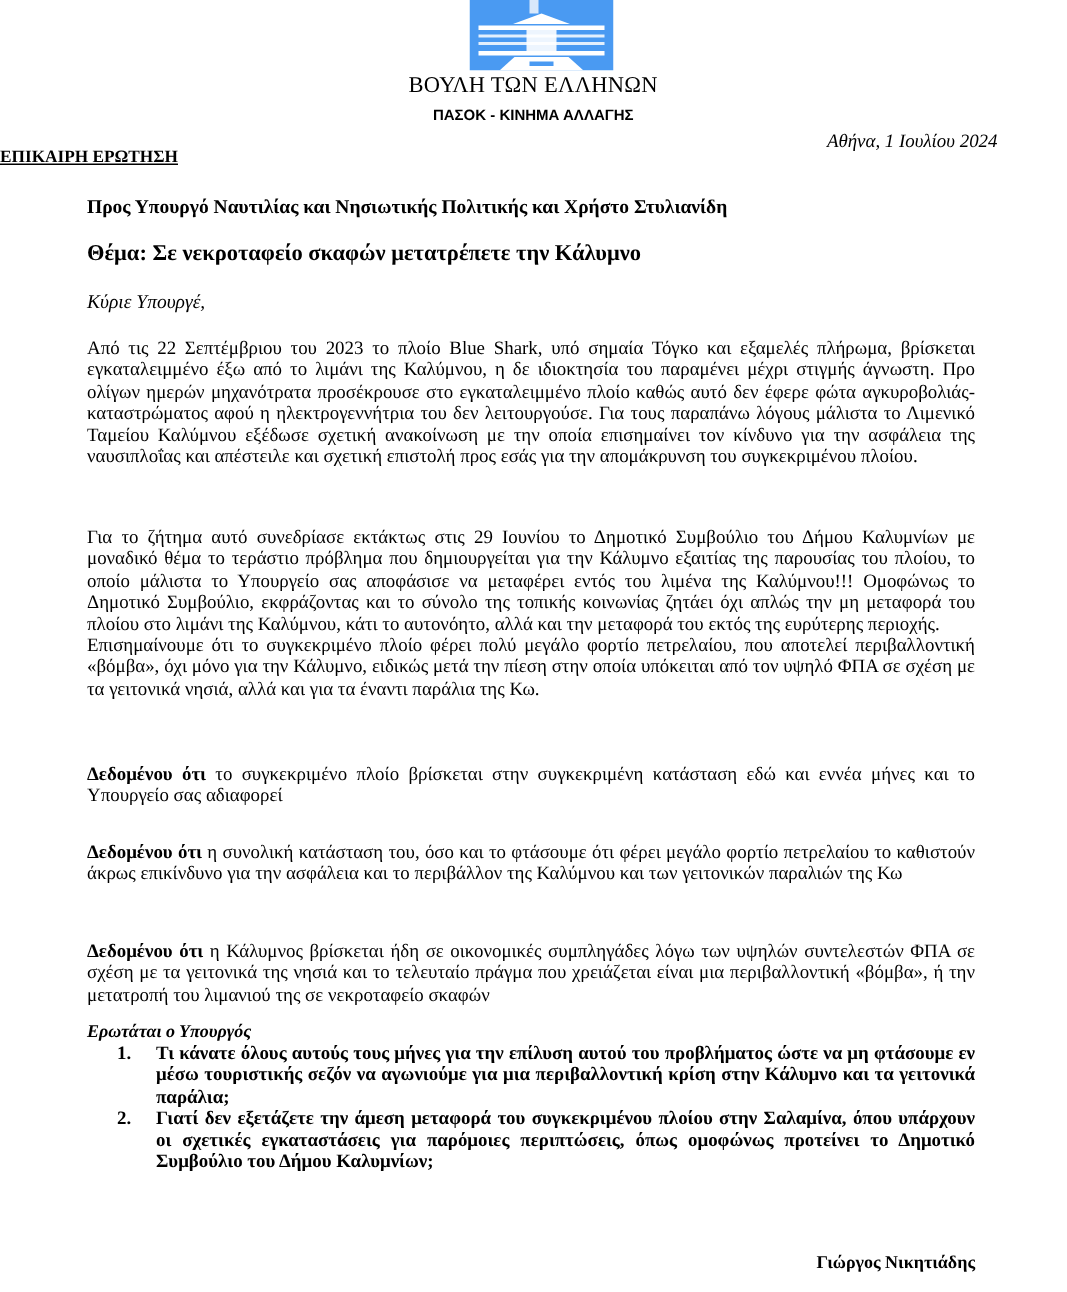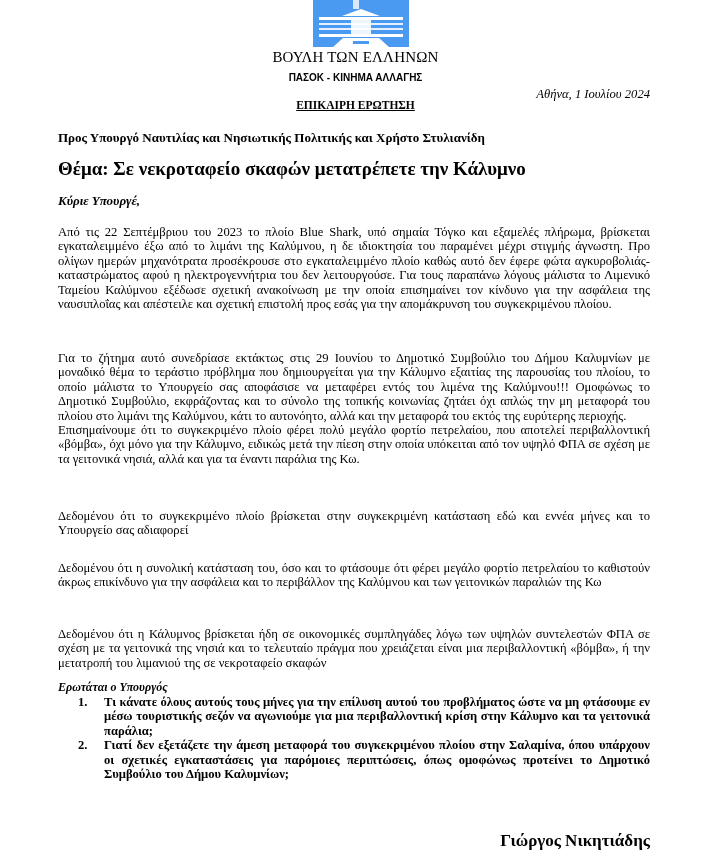--- a/index.html
+++ b/index.html
@@ -4,37 +4,37 @@
   <style>
     html, body { margin: 0; padding: 0; background: #ffffff; }
     body {
       width: 711px; height: 861px; overflow: hidden; position: relative;
       font-family: "Liberation Serif", "DejaVu Serif", serif;
       color: #000; font-size: 12.6px; line-height: 14.4px;
     }
     .logo { position: absolute; left: 313px; top: 0; width: 96px; height: 47px; }
     .parliament { position: absolute; left: 0; width: 711px; top: 50px; text-align: center; font-size: 15px; letter-spacing: 0.2px; }
     .party { position: absolute; left: 0; width: 711px; top: 71px; text-align: center; font-family: "Liberation Sans", "DejaVu Sans", sans-serif; font-weight: bold; font-size: 10px; }
-    .date { position: absolute; right: 61px; top: 87px; font-style: italic; font-size: 12.6px; margin-left: 15px; }
-    .doc-type { position: absolute; left: 0; width: 711px; top: 98px; text-align: center; font-weight: bold; text-decoration: underline; font-size: 11.5px; }
+    .date { position: absolute; right: 46px; top: 87px; font-style: italic; font-size: 12.6px; margin-left: 15px; }
+    .doc-type { position: absolute; left: 0; width: 711px; top: 98px; font-weight: bold; text-decoration: underline; font-size: 11.5px; }
     .recipient { position: absolute; left: 58px; top: 131px; font-weight: bold; font-size: 13px; text-align: right; }
-    .subject { position: absolute; left: 58px; top: 162px; font-weight: bold; font-size: 19px; text-align: center; }
-    .salutation { position: absolute; left: 58px; top: 194px; font-weight: bold; font-style: italic; font-size: 13px; }
+    .subject { position: absolute; left: 58px; top: 162px; font-weight: bold; font-size: 15px; text-align: center; }
+    .salutation { position: absolute; left: 58px; top: 194px; font-weight: normal; font-style: italic; font-size: 13px; }
     .para { position: absolute; left: 58px; width: 592px; text-align: justify; }
     .p1 { top: 225px; }
     .p2 { top: 351px; }
     .p3 { top: 509px; }
     .p4 { top: 561px; }
     .p5 { top: 627px; }
-    .para b { font-weight: normal; margin-top: 20px; }
+    .para b { font-weight: bold; margin-top: 20px; }
     .ask { position: absolute; left: 58px; top: 680px; font-weight: bold; font-style: italic; font-size: 12px; }
     ol.questions { position: absolute; left: 58px; top: 695px; width: 592px; margin: 0; padding: 0 0 0 46px; box-sizing: border-box; font-weight: bold; list-style: none; }
     ol.questions li { text-align: justify; position: relative; margin-bottom: 0; }
     ol.questions li .num { position: absolute; left: -26px; }
-    .signature { position: absolute; right: 61px; top: 834px; font-weight: bold; font-size: 17px; padding-left: 24px; }
+    .signature { position: absolute; right: 61px; top: 834px; font-weight: bold; font-size: 12px; padding-left: 24px; }
   </style>
 </head>
 <body>
 
 <div>
 
   <svg class="logo" viewBox="0 0 96 47">
     <rect x="0" y="0" width="96" height="47" fill="#4a9af2"></rect>
     <rect x="40" y="0" width="6" height="9" fill="#d8e8fb"></rect>
     <polygon points="29,16 48,9 67,16" fill="#ffffff"></polygon>

